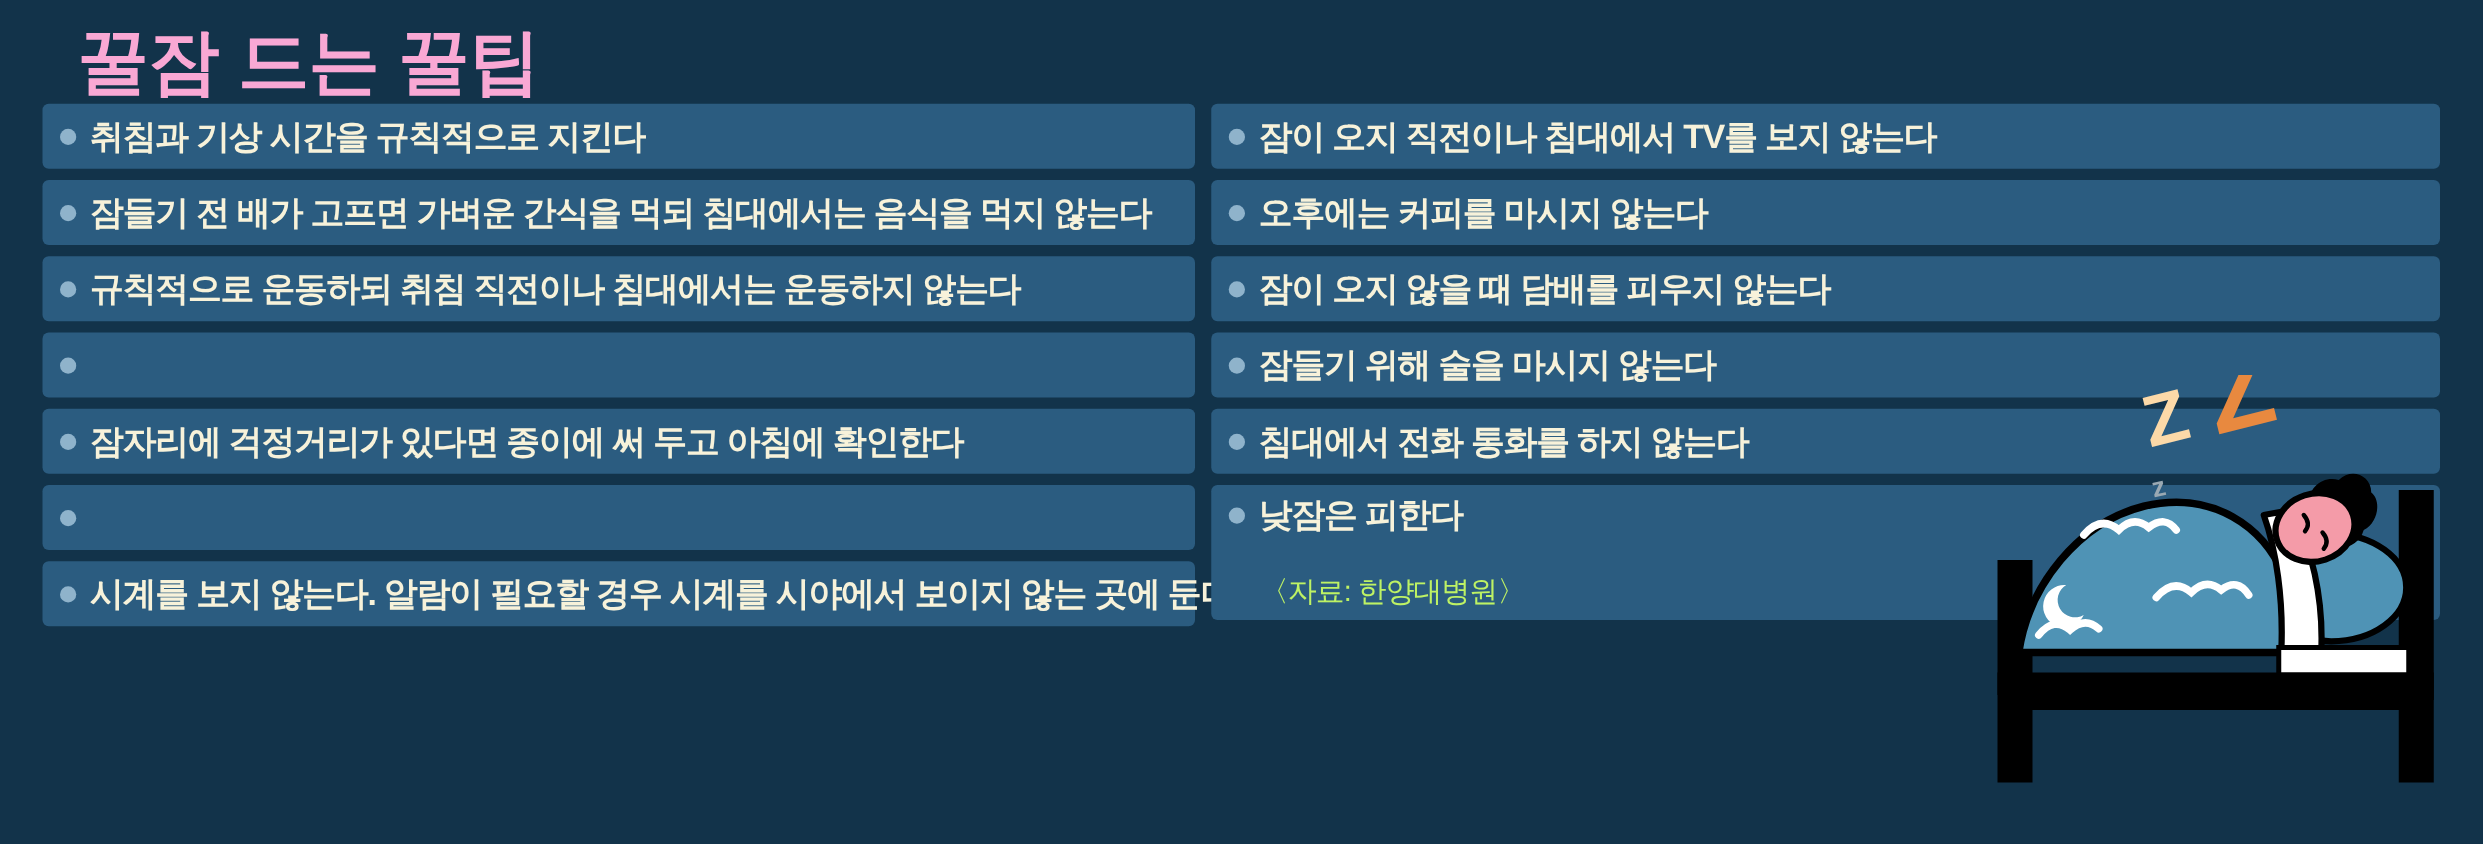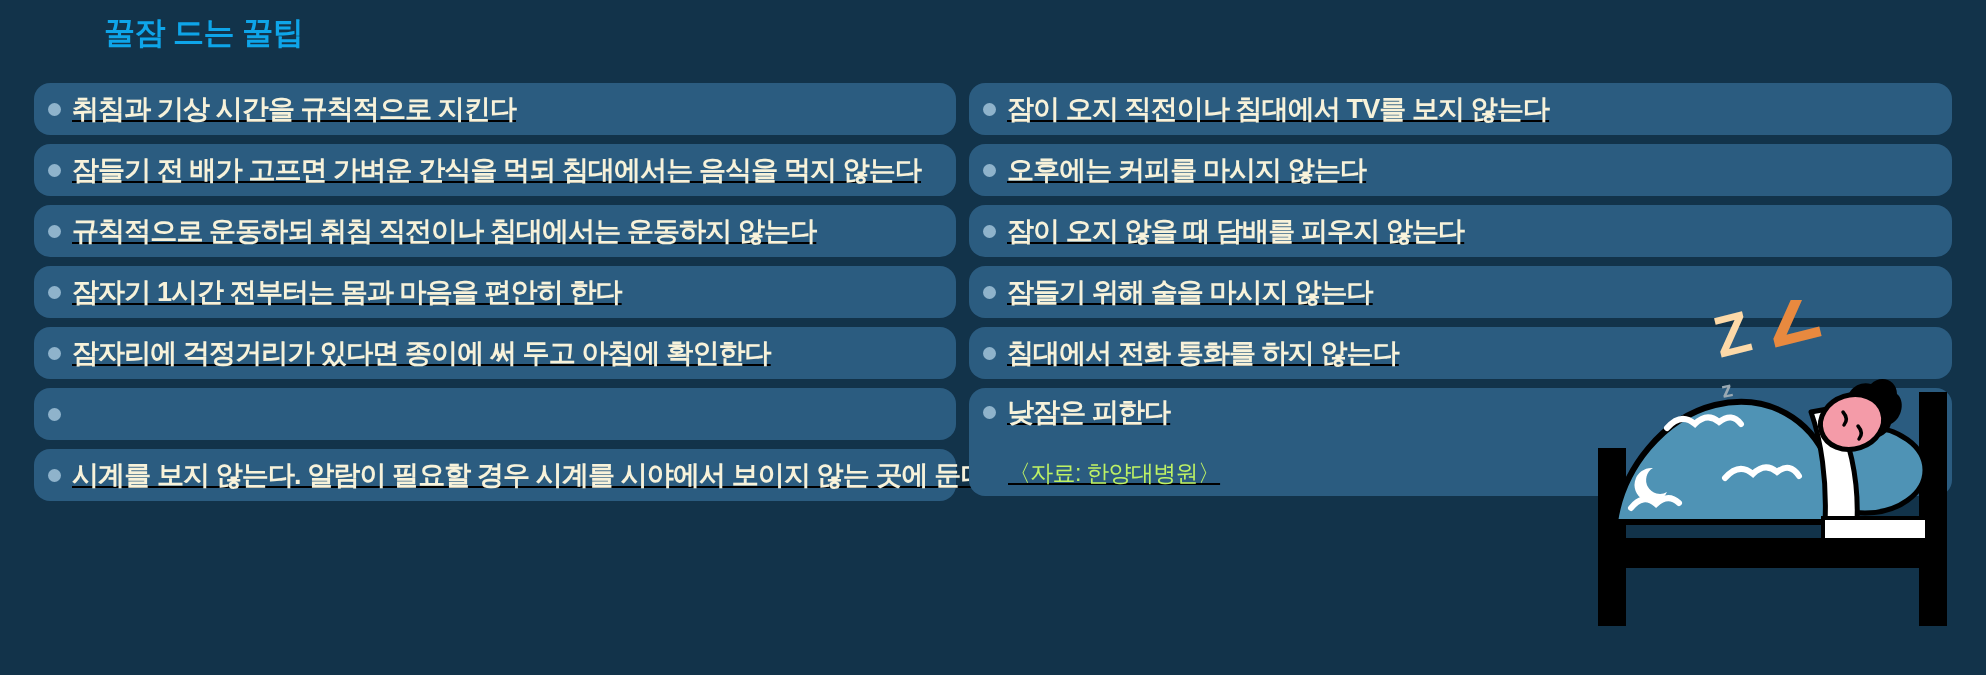--- a/index.html
+++ b/index.html
@@ -14,26 +14,25 @@
     background: #12334a;
     font-family: "Liberation Sans", "DejaVu Sans", sans-serif;
     overflow: hidden;
   }
 
   
   #title {
     position: absolute;
     left: 62px;
     top: 12px;
-    font-size: 31px;
+    font-size: 57px;
     font-weight: 700;
-    color: #0ea5e9;
+    color: #f9a8d4;
     letter-spacing: -0.5px;
     white-space: nowrap;
-    margin-left: 42px;
   }
 
   
   .column {
     position: absolute;
     display: flex;
     flex-direction: column;
   }
   #left-column {
     left: 34px;
@@ -44,28 +43,27 @@
   #right-column {
     left: 969px;
     top: 83px;
     width: 983px;
     gap: 9px;
   }
 
   
   .tip-pill {
     background: #2b5c80;
-    border-radius: 16px;
+    border-radius: 5px;
     height: 52px;
     display: flex;
     align-items: center;
     padding: 16px 14px;
     box-sizing: border-box;
     position: relative;
-    text-decoration: underline;
   }
   .tip-pill.tall {
     height: 108px;
     align-items: flex-start;
     padding-top: 11px;
     flex-direction: column;
   }
   .bullet-row {
     display: flex;
     align-items: center;
@@ -129,21 +127,20 @@
     </div>
     <div class="tip-pill">
       <div class="bullet-row">
         <span class="bullet"></span>
         <span class="tip-text">규칙적으로 운동하되 취침 직전이나 침대에서는 운동하지 않는다</span>
       </div>
     </div>
     <div class="tip-pill">
       <div class="bullet-row">
         <span class="bullet"></span>
-        <span class="tip-text">잠자기 1시간 전부터는 몸과 마음을 편안히 한다</span>
       </div>
     </div>
     <div class="tip-pill">
       <div class="bullet-row">
         <span class="bullet"></span>
         <span class="tip-text">잠자리에 걱정거리가 있다면 종이에 써 두고 아침에 확인한다</span>
       </div>
     </div>
     <div class="tip-pill">
       <div class="bullet-row">

